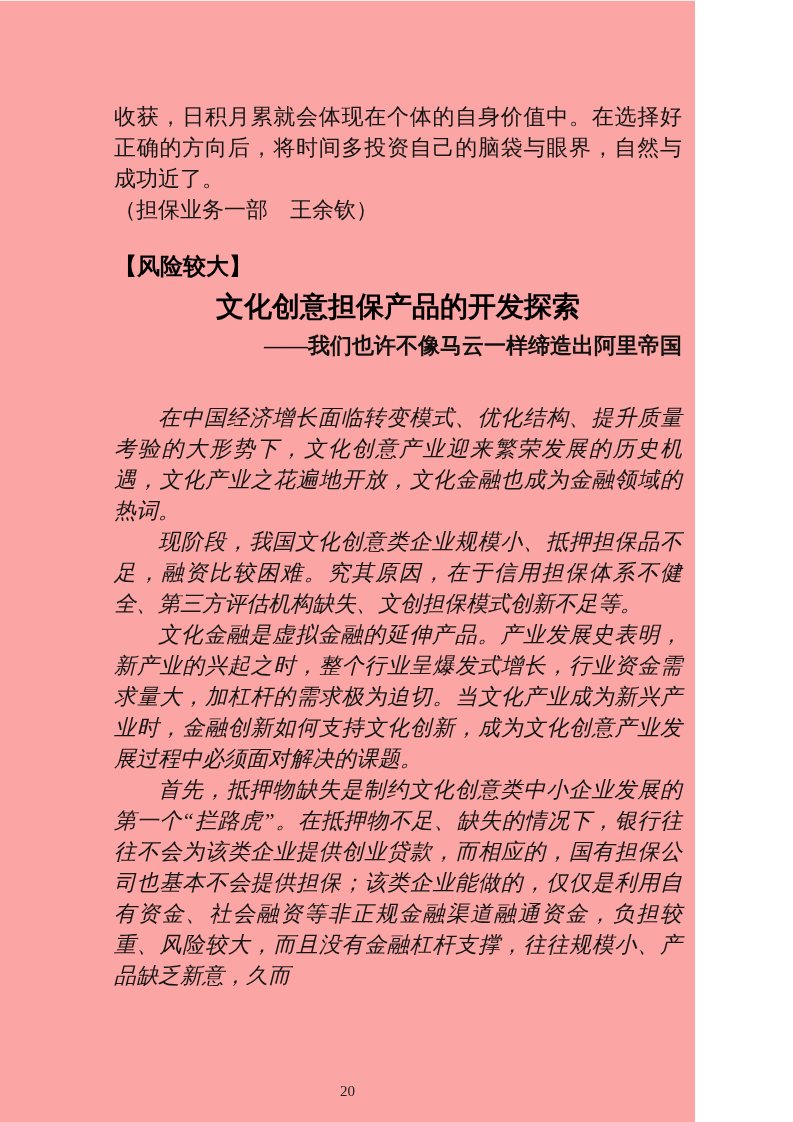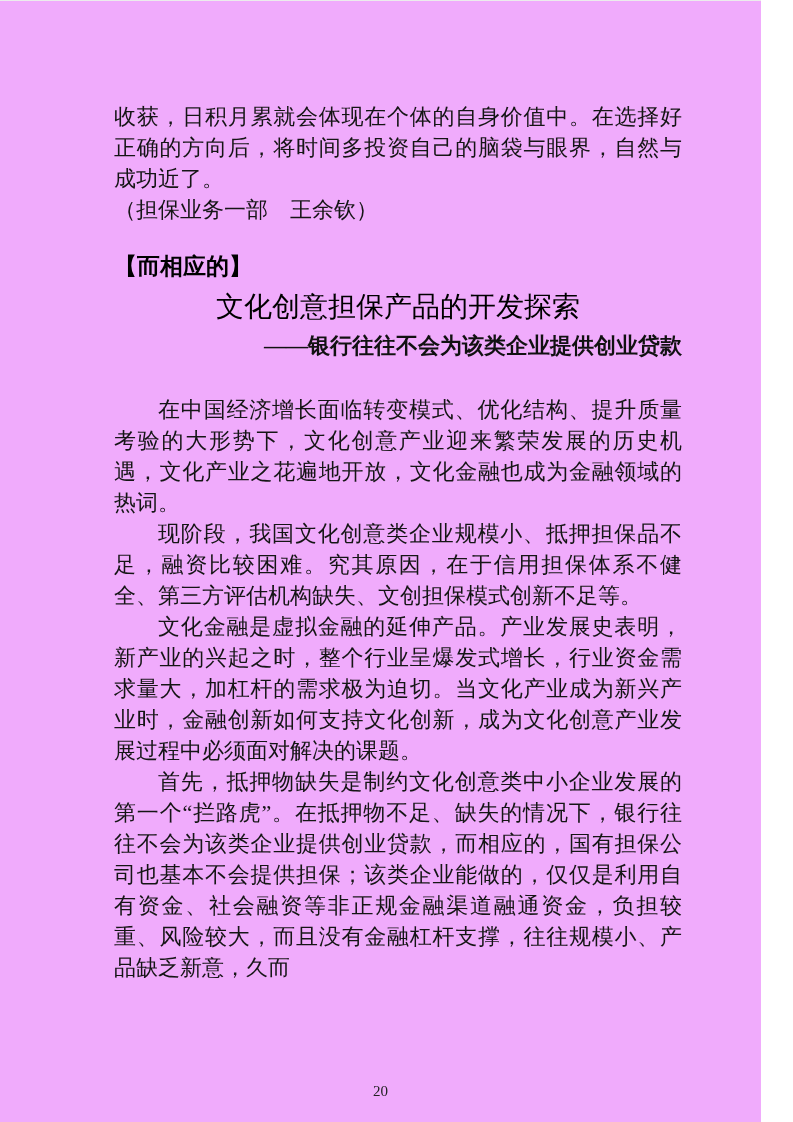--- a/index.html
+++ b/index.html
@@ -2,23 +2,23 @@
 <html><head>
 <meta charset="utf-8">
 <style>
   html, body {
     margin: 0;
     padding: 0;
     background: #ffffff;
   }
   .page {
     position: relative;
-    width: 761px;
+    width: 695px;
     height: 1122px;
-    background: #f0abfc;
+    background: #fca5a5;
     overflow: hidden;
     border-top: 1px solid #ececec;
     font-family: "Liberation Serif", "DejaVu Serif", serif;
     color: #151515;
   }
   .content {
     position: absolute;
     left: 114px;
     top: 100px;
     width: 568px;
@@ -45,36 +45,37 @@
     margin-top: 26px;
     font-size: 23px;
     line-height: 32px;
     font-weight: bold;
     text-align: left;
     color: #000000;
   }
   .article-title {
     margin: 4px 0 0 0;
     font-family: "Liberation Sans", "DejaVu Sans", sans-serif;
-    font-weight: normal;
+    font-weight: bold;
     font-size: 28px;
     line-height: 40px;
     text-align: center;
     color: #000000;
   }
   .article-subtitle {
     margin-top: 2px;
     font-size: 22px;
     line-height: 33px;
     font-weight: bold;
     text-align: right;
     color: #111111;
   }
   .section-body {
-    margin-top: 32px;
+    margin-top: 40px;
+    font-style: italic;
   }
   .page-number {
     position: absolute;
     top: 1080px;
     left: 0;
     width: 100%;
     text-align: center;
     font-size: 15px;
     line-height: 20px;
     color: #222222;
@@ -84,25 +85,25 @@
 <body>
 
 <div class="page">
   <div class="content">
 
     <p class="body-para no-indent">收获，日积月累就会体现在个体的自身价值中。在选择好正确的方向后，将时间多投资自己的脑袋与眼界，自然与成功近了。</p>
 
 
     <p class="attribution">（担保业务一部　王余钦）</p>
 
-    <div class="section-tag">【而相应的】</div>
+    <div class="section-tag">【风险较大】</div>
 
     <h1 class="article-title">文化创意担保产品的开发探索</h1>
 
-    <div class="article-subtitle">——银行往往不会为该类企业提供创业贷款</div>
+    <div class="article-subtitle">——我们也许不像马云一样缔造出阿里帝国</div>
 
     <div class="section-body">
       <p class="body-para">在中国经济增长面临转变模式、优化结构、提升质量考验的大形势下，文化创意产业迎来繁荣发展的历史机遇，文化产业之花遍地开放，文化金融也成为金融领域的热词。</p>
       <p class="body-para">现阶段，我国文化创意类企业规模小、抵押担保品不足，融资比较困难。究其原因，在于信用担保体系不健全、第三方评估机构缺失、文创担保模式创新不足等。</p>
       <p class="body-para">文化金融是虚拟金融的延伸产品。产业发展史表明，新产业的兴起之时，整个行业呈爆发式增长，行业资金需求量大，加杠杆的需求极为迫切。当文化产业成为新兴产业时，金融创新如何支持文化创新，成为文化创意产业发展过程中必须面对解决的课题。</p>
       <p class="body-para">首先，抵押物缺失是制约文化创意类中小企业发展的第一个“拦路虎”。在抵押物不足、缺失的情况下，银行往往不会为该类企业提供创业贷款，而相应的，国有担保公司也基本不会提供担保；该类企业能做的，仅仅是利用自有资金、社会融资等非正规金融渠道融通资金，负担较重、风险较大，而且没有金融杠杆支撑，往往规模小、产品缺乏新意，久而</p>
     </div>
 
   </div>
 

